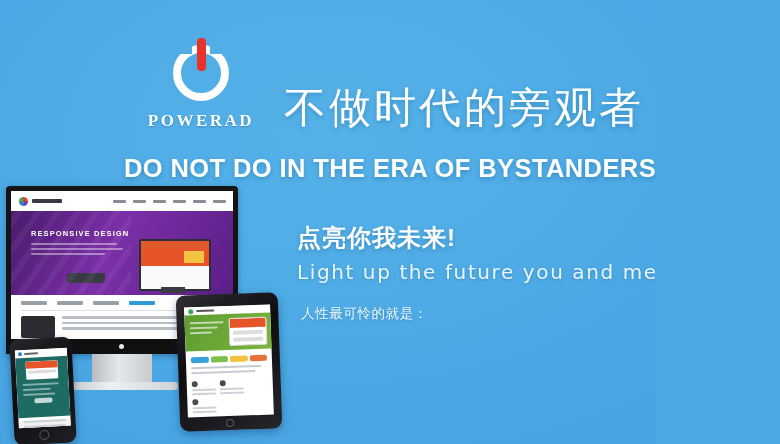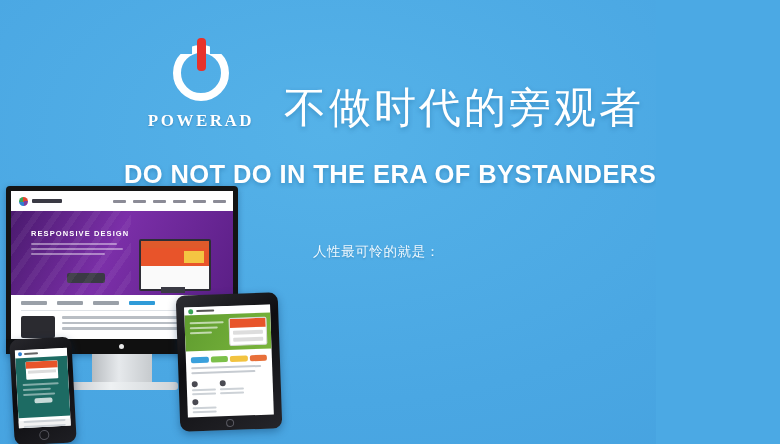--- a/index.html
+++ b/index.html
@@ -31,39 +31,39 @@
     margin-top:7px;color:#ffffff;font-family:"Liberation Serif",serif;
     font-size:17px;font-weight:700;letter-spacing:2.5px;
     text-shadow:0 1px 2px rgba(0,60,110,.35);
   }
   .headline-cn{
     color:#ffffff;font-size:42px;font-weight:400;letter-spacing:3px;
     line-height:1;padding-bottom:4px;
     text-shadow:0 2px 5px rgba(0,70,120,.32);
   }
   .headline-en{
-    margin-top:27px;color:#ffffff;font-size:25.5px;font-weight:700;
+    margin-top:21px;color:#ffffff;font-size:25.5px;font-weight:700;
     letter-spacing:.4px;white-space:nowrap;
     text-shadow:0 2px 4px rgba(0,70,120,.30);
   }
 
   
   .right-col{position:absolute;left:297px;top:222px;width:400px;}
   .slogan-cn{
     color:#ffffff;font-size:24px;font-weight:700;letter-spacing:1px;
     text-shadow:0 2px 4px rgba(0,70,120,.30);
   }
   .slogan-en{
     margin-top:6px;color:#eaf6ff;font-size:20px;letter-spacing:1.6px;
     font-family:"DejaVu Sans",sans-serif;font-weight:400;
     text-shadow:0 1px 3px rgba(0,70,120,.28);
   }
   .para{margin-top:20px;}
   .para p{
-    margin:0 0 6px 16px;color:#f2faff;font-size:13.5px;line-height:1.45;
+    margin:0 0 6px 4px;color:#f2faff;font-size:13.5px;line-height:1.45;
     letter-spacing:.6px;text-shadow:0 1px 2px rgba(0,70,120,.30);
   }
 
   
   .bulb{position:absolute;left:652px;top:272px;width:118px;height:172px;}
   .bulb-glass{
     position:absolute;left:9px;top:0;width:100px;height:112px;border-radius:50%;
     background:#ffffff;overflow:hidden;
   }
   .bulb-neck{
@@ -279,20 +279,22 @@
         <div class="powerad-word">POWERAD</div>
       </div>
 
       <div class="headline-cn">不做时代的旁观者</div>
     </div>
 
     <div class="headline-en">DO NOT DO IN THE ERA OF BYSTANDERS</div>
   </div>
 
   <div class="right-col">
+    <div class="slogan-cn">点亮你我未来!</div>
+    <div class="slogan-en">Light up the future you and me</div>
     <div class="para">
       <p>人性最可怜的就是：</p>
     </div>
   </div>
 
   <div class="bulb">
     <div class="bulb-glass">
       <div class="continent c1"></div>
       <div class="continent c2"></div>
       <div class="continent c3"></div>

